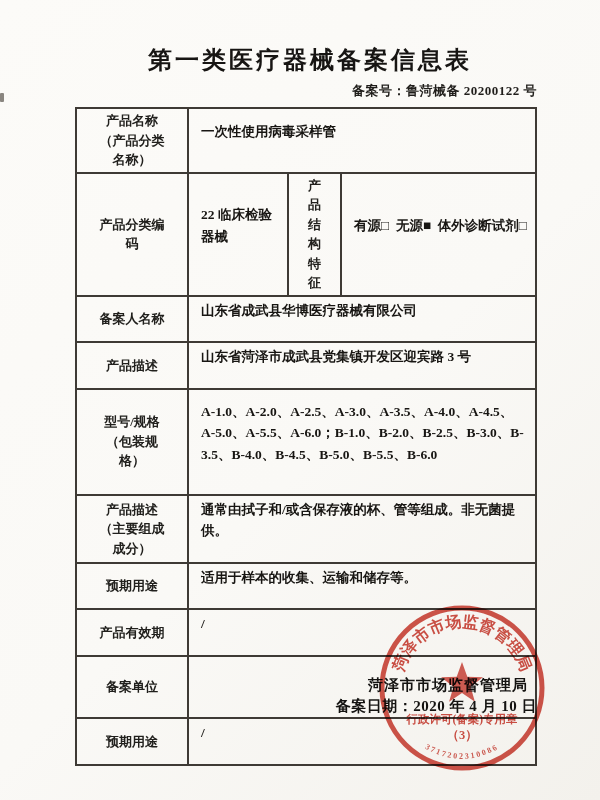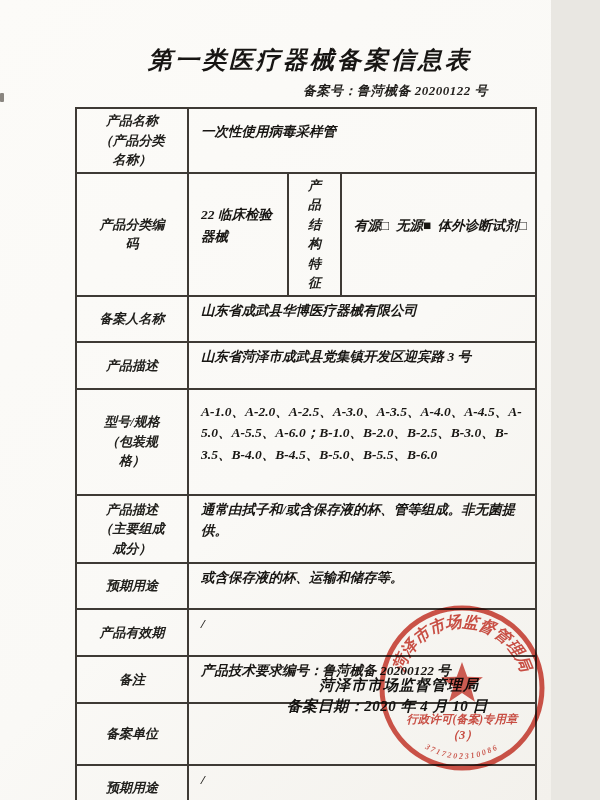--- a/index.html
+++ b/index.html
@@ -4,23 +4,22 @@
 <style>
   html,body{margin:0;padding:0;}
   body{
     width:600px;height:800px;
     background:#e9e7e2;
     font-family:"Liberation Serif","DejaVu Serif",serif;
     color:#1d1b19;
     overflow:hidden;
   }
   .page{
-    position:relative;width:551px;height:800px;
+    position:relative;width:600px;height:800px;
     background:linear-gradient(135deg,#fcfbf8 0%,#faf9f6 55%,#f3f1ec 100%);
-    font-style:italic;
   }
   .doc-title{
     position:absolute;top:44px;left:20px;width:580px;
     text-align:center;font-size:24px;font-weight:800;letter-spacing:3px;
     color:#171513;
   }
   .filing-no{
     position:absolute;top:82px;right:63px;
     font-size:13px;font-weight:700;letter-spacing:.5px;color:#201e1b;
   }
@@ -104,29 +103,25 @@
 （包装规格）</td>
       <td class="val" colspan="3">A-1.0、A-2.0、A-2.5、A-3.0、A-3.5、A-4.0、A-4.5、A-5.0、A-5.5、A-6.0；B-1.0、B-2.0、B-2.5、B-3.0、B-3.5、B-4.0、B-4.5、B-5.0、B-5.5、B-6.0</td>
     </tr>
     <tr style="height:59px">
       <td class="lbl">产品描述
 （主要组成成分）</td>
       <td class="val" colspan="3">通常由拭子和/或含保存液的杯、管等组成。非无菌提供。</td>
     </tr>
     <tr style="height:41px">
       <td class="lbl">预期用途</td>
-      <td class="val" colspan="3">或含保存液的杯、运输和储存等。</td>
+      <td class="val" colspan="3">适用于样本的收集、运输和储存等。</td>
     </tr>
     <tr style="height:37px">
       <td class="lbl">产品有效期</td>
       <td class="val" colspan="3">/</td>
-    </tr>
-    <tr style="height:43px">
-      <td class="lbl">备注</td>
-      <td class="val" colspan="3">产品技术要求编号：鲁菏械备 20200122 号</td>
     </tr>
     <tr style="height:62px">
       <td class="lbl">备案单位</td>
       <td class="val" colspan="3"></td>
     </tr>
     <tr style="height:36px">
       <td class="lbl">预期用途</td>
       <td class="val" colspan="3">/</td>
     </tr>
   </tbody>

